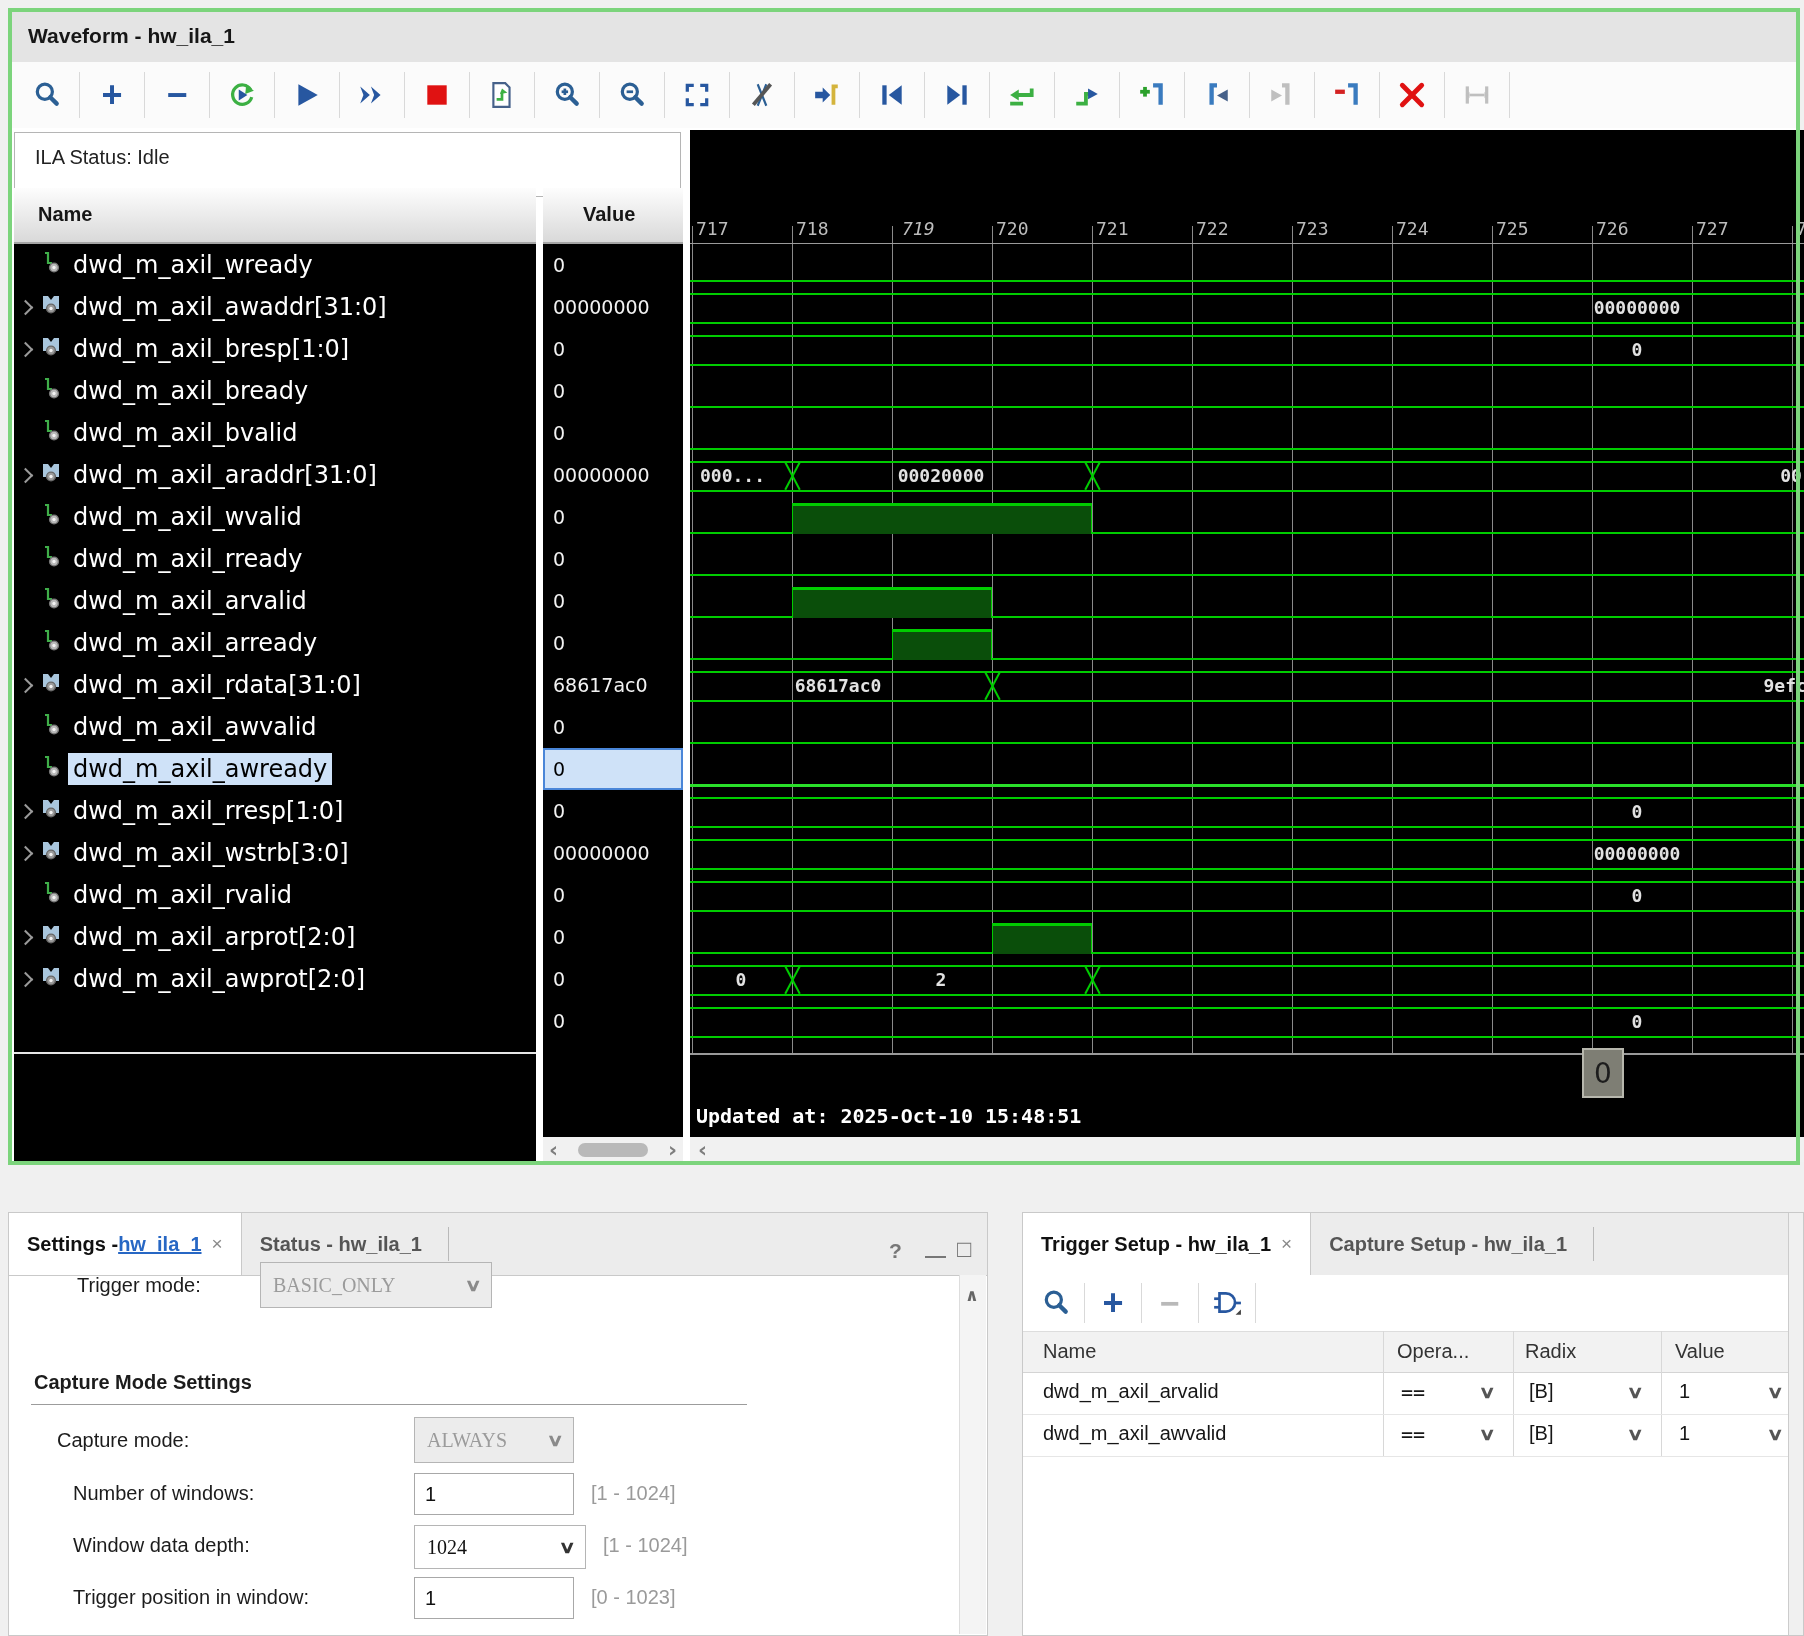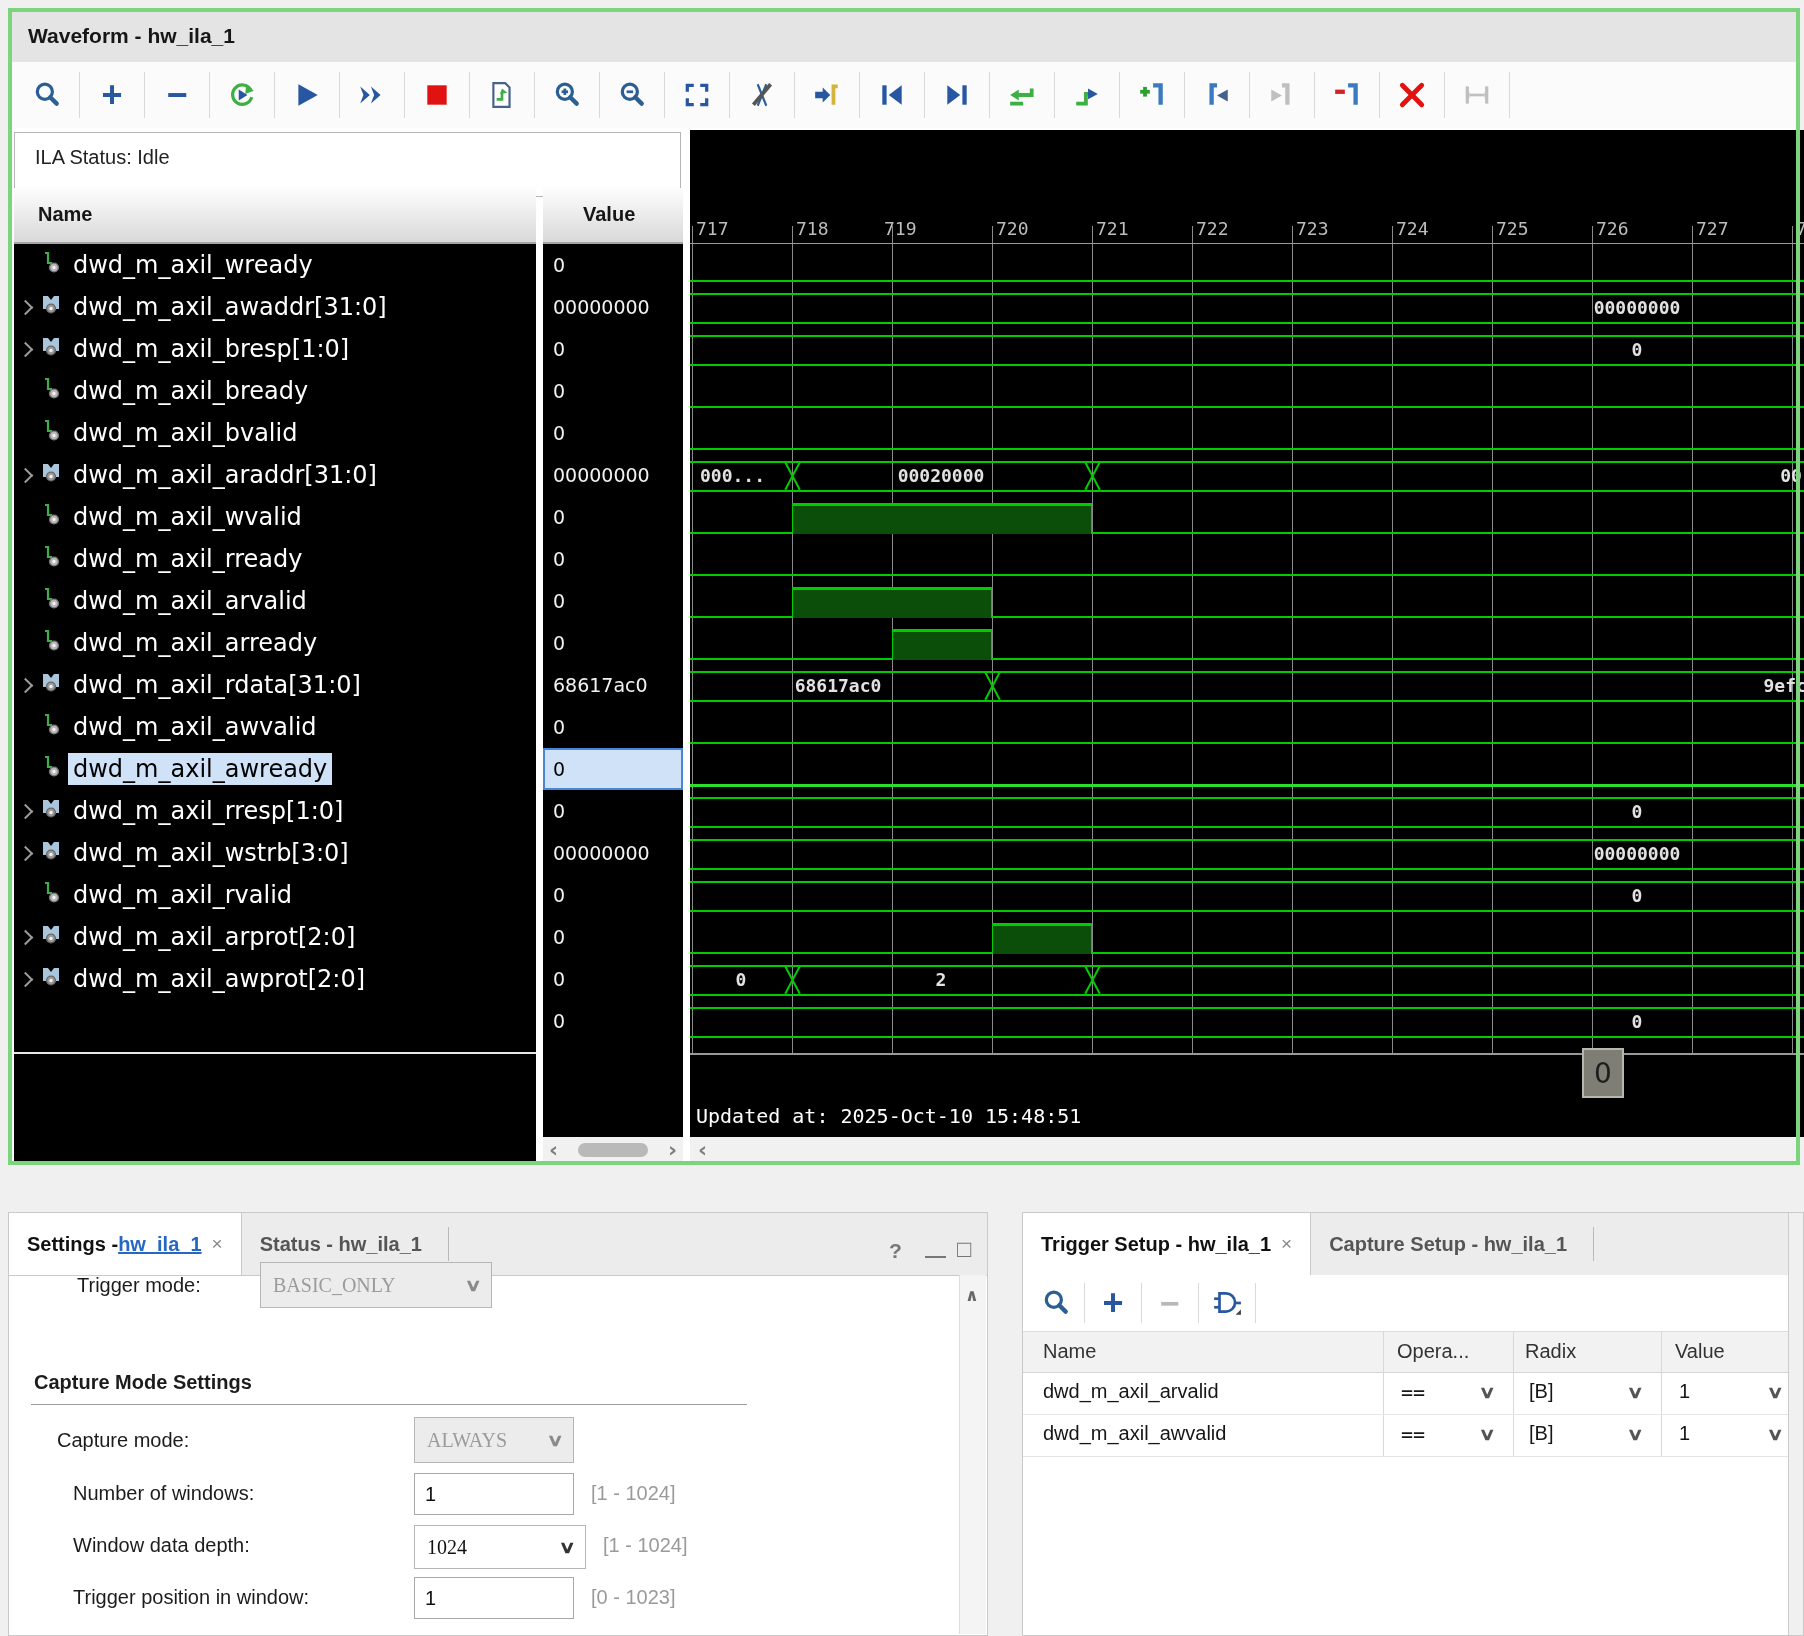--- a/index.html
+++ b/index.html
@@ -35,21 +35,21 @@
   #wave-area{left:690px;top:130px;width:1114px;height:1007px;background:#000;overflow:hidden;}
   .grid{position:absolute;width:1px;background:#8a8a8a;}
   .rline{position:absolute;left:0;width:1114px;height:1px;background:#9a9a9a;}
   .rulab{position:absolute;top:88px;font-family:"DejaVu Sans Mono",monospace;font-size:18px;color:#bdbdbd;white-space:nowrap;}
   .rail,.wl{position:absolute;height:2px;background:var(--wgreen);}
   .wl.selthick{height:3px;background:#2ae02a;}
   .wh{position:absolute;height:31px;background:#0a4e0a;border-top:3px solid var(--wgreen);border-left:1px solid var(--wgreen);border-right:1px solid var(--wgreen);box-sizing:border-box;}
   .xline{position:absolute;width:31px;height:2px;background:var(--wgreen);}
   .blabel{position:absolute;font-family:"DejaVu Sans Mono",monospace;font-size:18px;font-weight:bold;color:#e2e2e2;white-space:nowrap;}
   .blabel.ctr{transform:translateX(-50%);}
-  #updated{position:absolute;left:6px;top:974px;font-family:"DejaVu Sans Mono",monospace;font-weight:normal;font-size:20px;color:#fff;white-space:nowrap;}
+  #updated{position:absolute;left:6px;top:974px;font-family:"DejaVu Sans Mono",monospace;font-weight:bold;font-size:20px;color:#fff;white-space:nowrap;}
   #curbox{position:absolute;left:892px;top:918px;width:42px;height:50px;background:#7e7e74;border:2px solid #b7b7ad;box-sizing:border-box;color:#1d1d1d;font-size:28px;display:flex;align-items:center;justify-content:center;font-family:"DejaVu Sans",sans-serif;}
   
   .sbar{background:#f1f1f1;display:flex;align-items:center;}
   #v-sbar{left:543px;top:1137px;width:140px;height:25px;justify-content:space-between;padding:0 6px;box-sizing:border-box;}
   #w-sbar{left:690px;top:1137px;width:1114px;height:25px;padding-left:8px;box-sizing:border-box;}
   .sarr{color:#7e7e7e;font-size:22px;font-weight:bold;line-height:20px;font-family:"DejaVu Sans",sans-serif;}
   #v-pill{width:70px;height:14px;border-radius:7px;background:#b9b9b9;}
   #win-border{left:8px;top:8px;width:1792px;height:1157px;border:4px solid var(--winborder);box-sizing:border-box;pointer-events:none;z-index:40;}
   
   .panel{background:#fff;border:1px solid #c9c9c9;box-sizing:border-box;}
@@ -469,21 +469,21 @@
   </div>
 <div class="abs" id="name-endline"></div>
 
 <div class="abs" id="wave-area">
 
 <div class="grid" style="left: 2px; top: 96px; height: 827px;"></div>
     <div class="rulab" style="left: 6px;">717</div>
     <div class="grid" style="left: 102px; top: 96px; height: 827px;"></div>
     <div class="rulab" style="left: 106px;">718</div>
     <div class="grid" style="left: 202px; top: 96px; height: 827px;"></div>
-    <div class="rulab" style="left: 194px;">719</div>
+    <div class="rulab" style="left: 212px; font-style: italic;">719</div>
     <div class="grid" style="left: 302px; top: 96px; height: 827px;"></div>
     <div class="rulab" style="left: 306px;">720</div>
     <div class="grid" style="left: 402px; top: 96px; height: 827px;"></div>
     <div class="rulab" style="left: 406px;">721</div>
     <div class="grid" style="left: 502px; top: 96px; height: 827px;"></div>
     <div class="rulab" style="left: 506px;">722</div>
     <div class="grid" style="left: 602px; top: 96px; height: 827px;"></div>
     <div class="rulab" style="left: 606px;">723</div>
     <div class="grid" style="left: 702px; top: 96px; height: 827px;"></div>
     <div class="rulab" style="left: 706px;">724</div>

